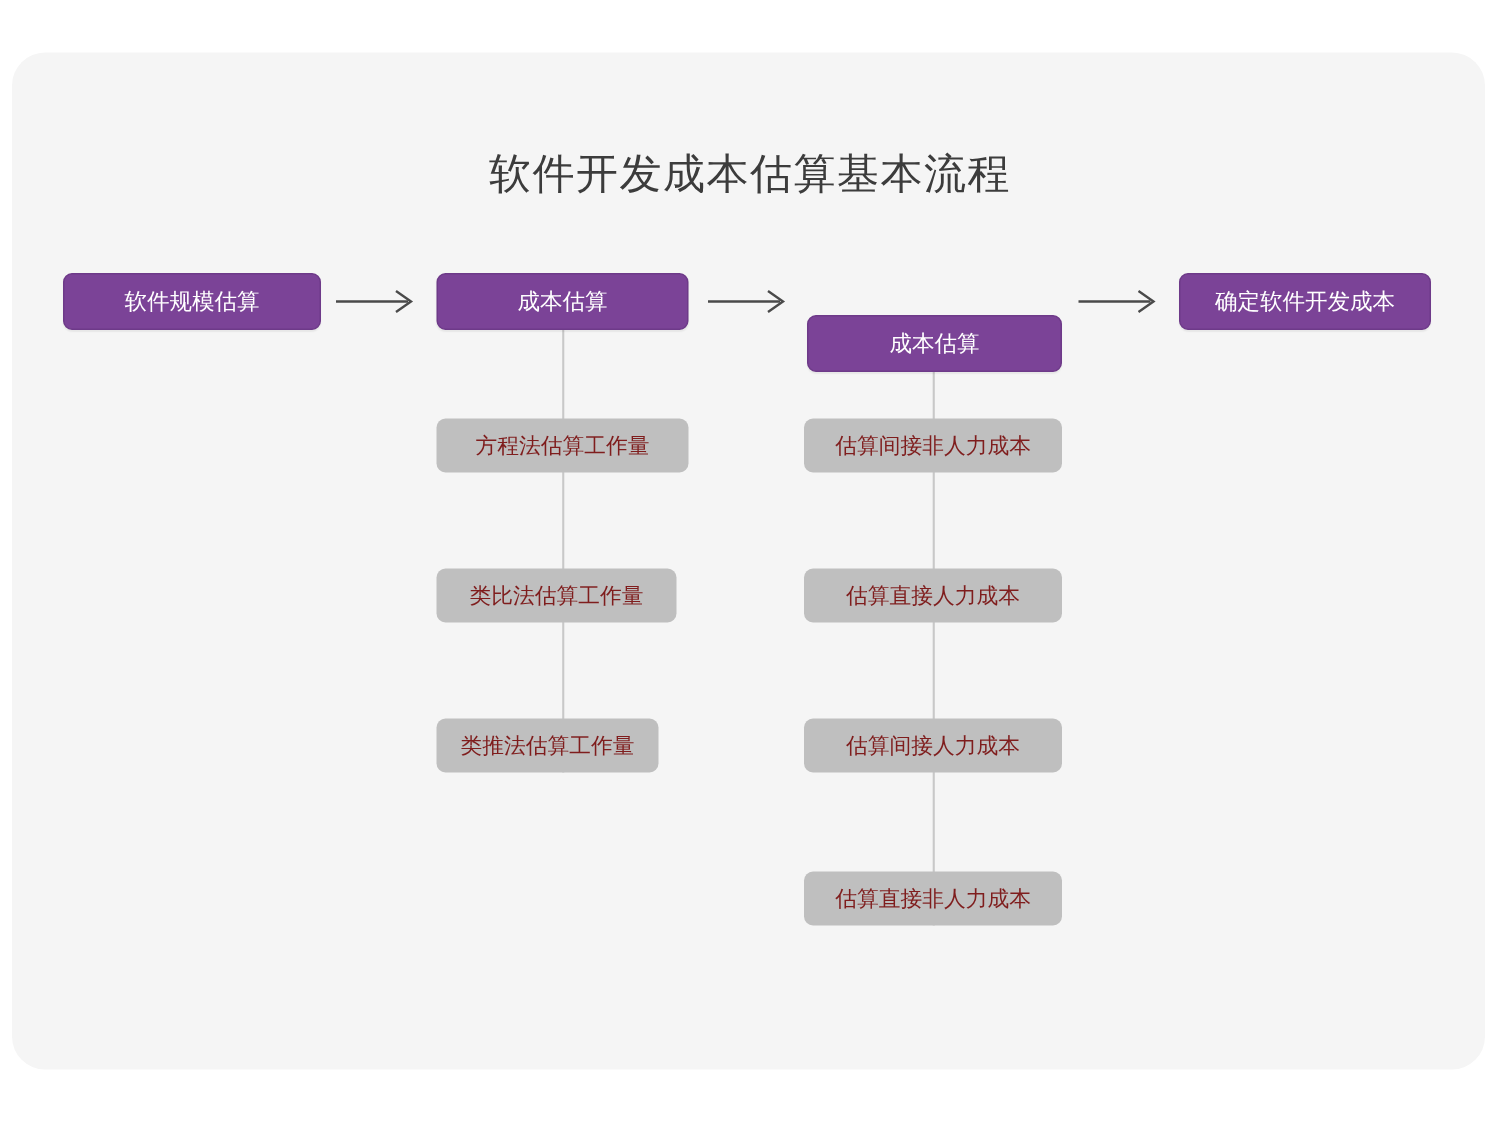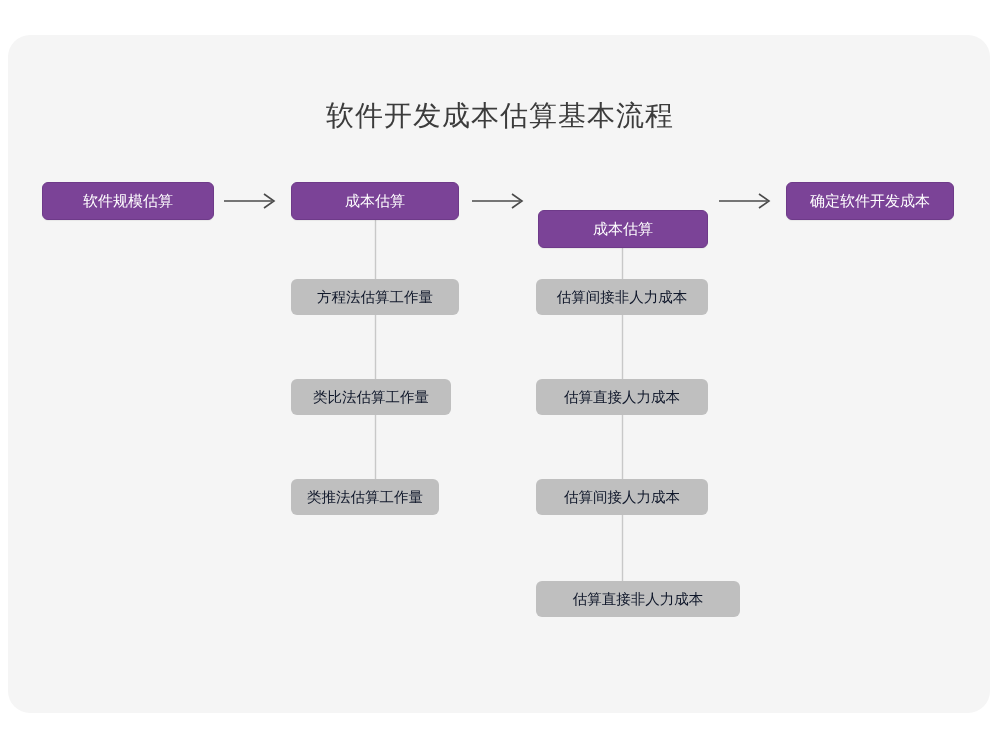--- a/index.html
+++ b/index.html
@@ -72,21 +72,21 @@
     border: 1px solid #6e3a89;
     font-size: 15px;
     height: 38px;
     box-shadow: 0 1px 1px rgba(0,0,0,0.06);
   }
 
   .node.secondary {
     background: #bfbfbf;
     font-size: 14.5px;
     height: 36px;
-    color: #0f172a;
+    color: #7f1d1d;
     font-family: Liberation Serif, serif;
   }
 
   
   .flow-arrow {
     position: absolute;
     width: 60px;
     height: 20px;
     top: 191px;
   }
@@ -135,15 +135,15 @@
   <div class="node secondary" style="left:291px; top:379px; width:160px;">类比法估算工作量</div>
 
   <div class="node secondary" style="left:291px; top:479px; width:148px;">类推法估算工作量</div>
 
   <div class="node secondary" style="left:536px; top:279px; width:172px;">估算间接非人力成本</div>
 
   <div class="node secondary" style="left:536px; top:479px; width:172px;">估算间接人力成本</div>
 
   <div class="node secondary" style="left:536px; top:379px; width:172px;">估算直接人力成本</div>
 
-  <div class="node secondary" style="left:536px; top:581px; width:204px;">估算直接非人力成本</div>
+  <div class="node secondary" style="left:536px; top:581px; width:172px;">估算直接非人力成本</div>
 
 </div>
 
 </body></html>

